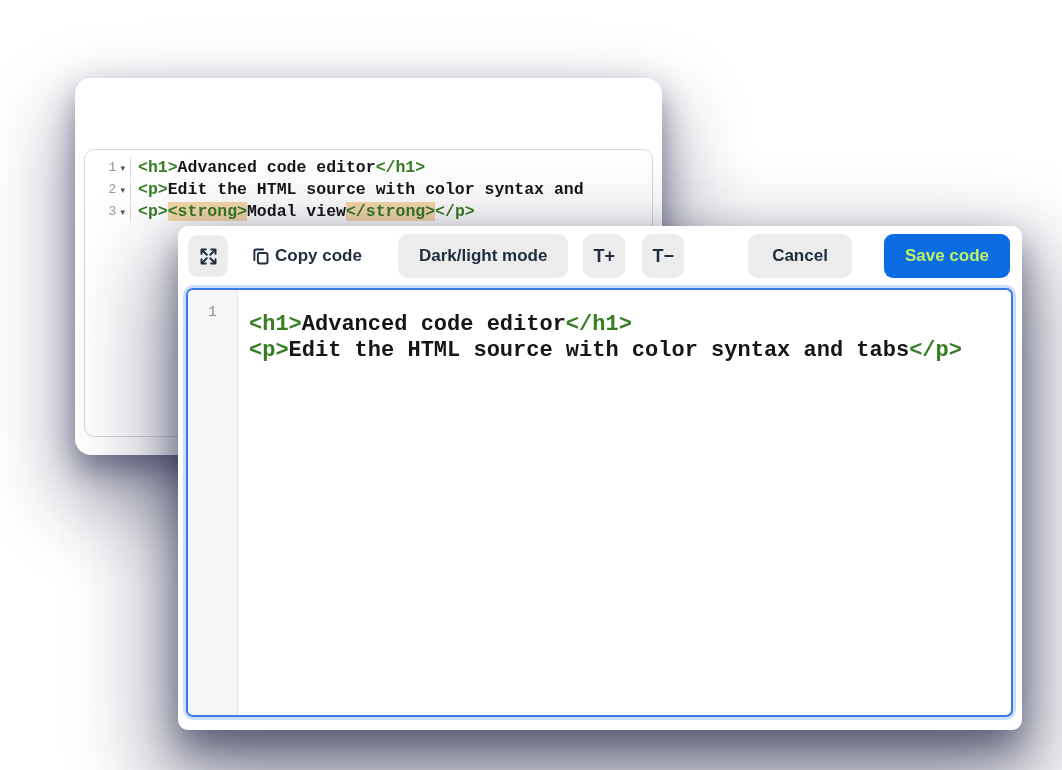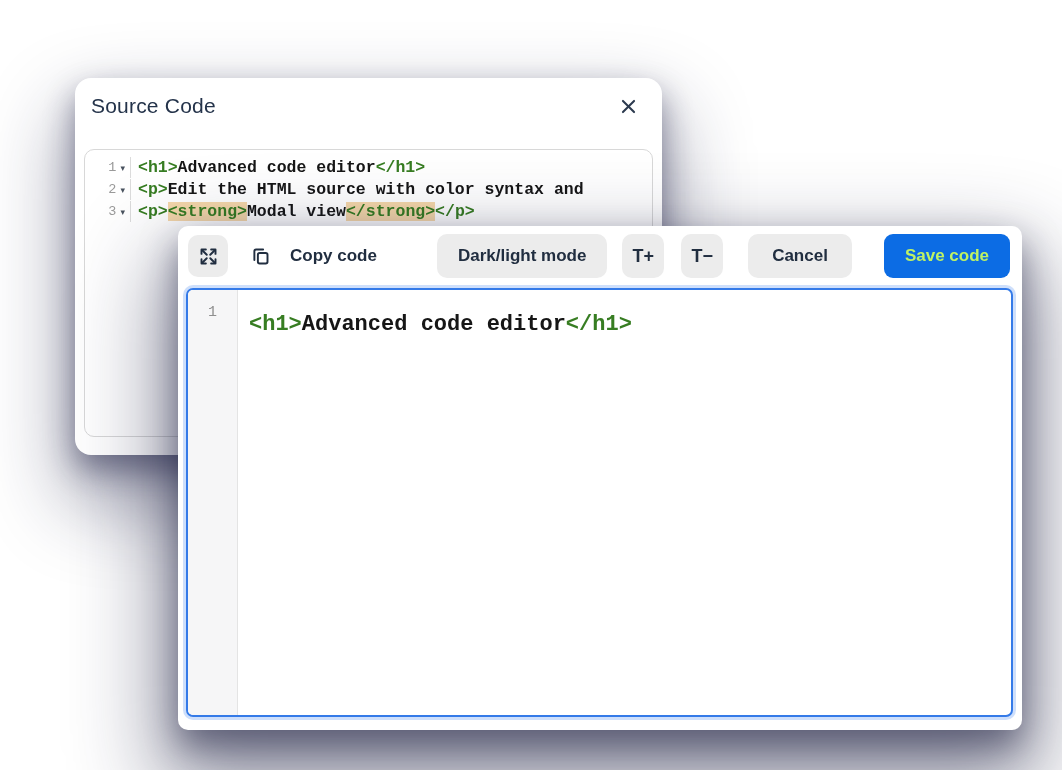--- a/index.html
+++ b/index.html
@@ -43,22 +43,22 @@
   .code-panel {
     position:absolute; left:178px; top:226px; width:844px; height:504px;
     background:#fff; border-radius:10px; z-index:2;
     box-shadow: 0 16px 35px rgba(23,25,60,.5), 0 45px 90px 18px rgba(23,25,60,.45);
   }
   .toolbar { display:flex; align-items:center; padding:8px 12px 0 10px; height:52px; }
   .tbtn { display:flex; align-items:center; justify-content:center; border:none; cursor:pointer;
     background:#ececec; border-radius:10px; height:44px; color:#212e40;
     font-family:"Liberation Sans", sans-serif; font-weight:700; font-size:17px; }
   .btn-fullscreen { width:40px; height:42px; }
-  .btn-copy { background:transparent; margin-left:18px; gap:19px; padding:0 4px; }
-  .btn-mode { margin-left:56px; padding:0 21px; }
+  .btn-copy { background:transparent; margin-left:18px; gap:4px; padding:0 4px; }
+  .btn-mode { margin-left:32px; padding:0 21px; }
   .btn-tplus { margin-left:15px; width:42px; font-size:18px; }
   .btn-tminus { margin-left:17px; width:42px; font-size:18px; }
   .spacer { flex:1; }
   .btn-cancel { padding:0 24px; min-width:87px; }
   .btn-save { margin-left:32px; background:#0c6ce4; color:#bef264; padding:0 21px; border-radius:9px; }
 
   .main-editor {
     position:absolute; left:8px; top:62px; width:827px; height:429px;
     background:#fff; border:2px solid #347ae8; border-radius:7px;
     box-shadow: 0 0 0 3px rgba(92,150,241,.30);
@@ -73,30 +73,20 @@
   .main-code .crow { white-space:pre; min-height:26px; }
 
   svg { display:block; }
 </style>
 </head>
 <body>
 
 <div class="stage">
 
   <div class="src-dialog">
-    <div class="src-header">
-      <div class="src-title">Source Code</div>
-      <button class="src-close">
-        <span>
-          <svg width="19" height="19" viewBox="0 0 24 24" fill="none" stroke-width="2.6" stroke-linecap="round">
-            <path d="M5 5 L19 19 M19 5 L5 19"></path>
-          </svg>
-        </span>
-      </button>
-    </div>
     <div class="src-editor">
         <div class="crow">
           <span class="gut">
             <span class="lnum">1</span>
             <span class="fold">▾</span>
           </span>
           <span class="cline"><span class="seg tag">&lt;h1&gt;</span><span class="seg txt">Advanced code editor</span><span class="seg tag">&lt;/h1&gt;</span></span>
         </div>
         <div class="crow">
           <span class="gut">
@@ -155,17 +145,18 @@
 
       <button class="tbtn btn-save">Save code</button>
     </div>
 
     <div class="main-editor">
       <div class="main-gutter">
         <div class="lnum">1</div>
       </div>
       <div class="main-code">
           <div class="crow"><span class="cline"><span class="seg tag">&lt;h1&gt;</span><span class="seg txt">Advanced code editor</span><span class="seg tag">&lt;/h1&gt;</span></span></div>
+          <div class="crow"><span class="cline"><span class="seg tag">&lt;p&gt;</span><span class="seg txt">Edit the HTML source with color syntax and tabs</span><span class="seg tag">&lt;/p&gt;</span></span></div>
         </div>
     </div>
   </div>
 
 </div>
 
 </body></html>

